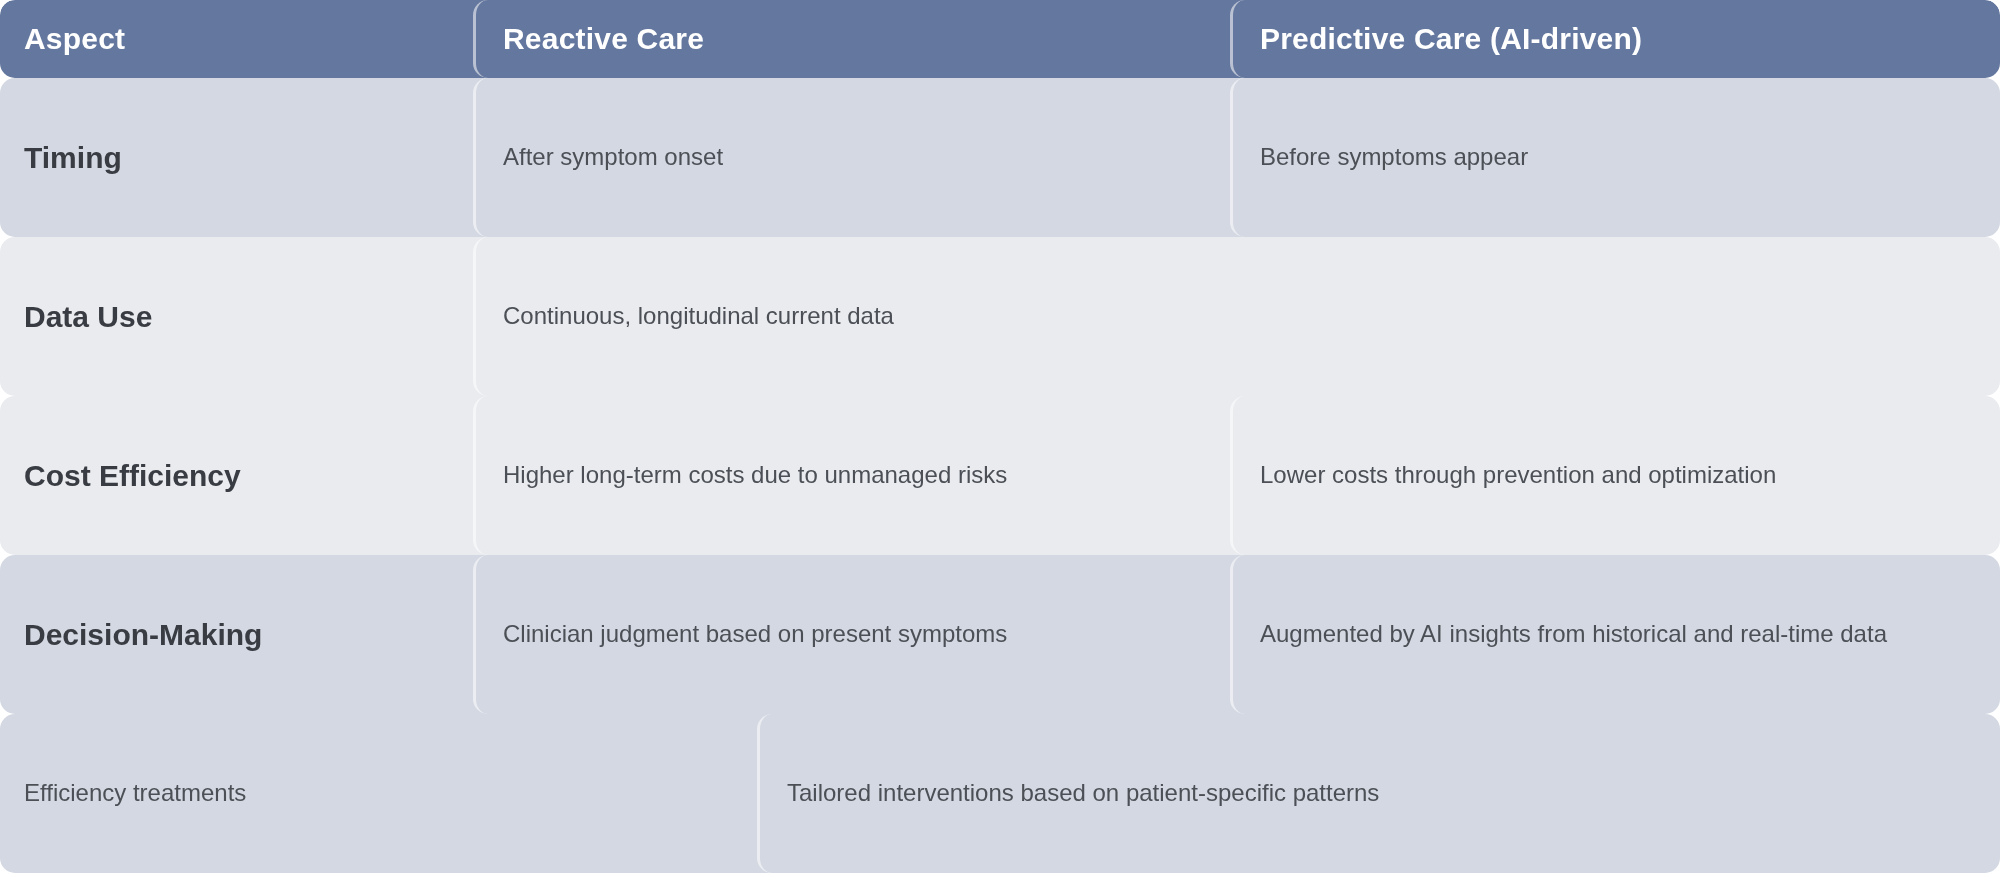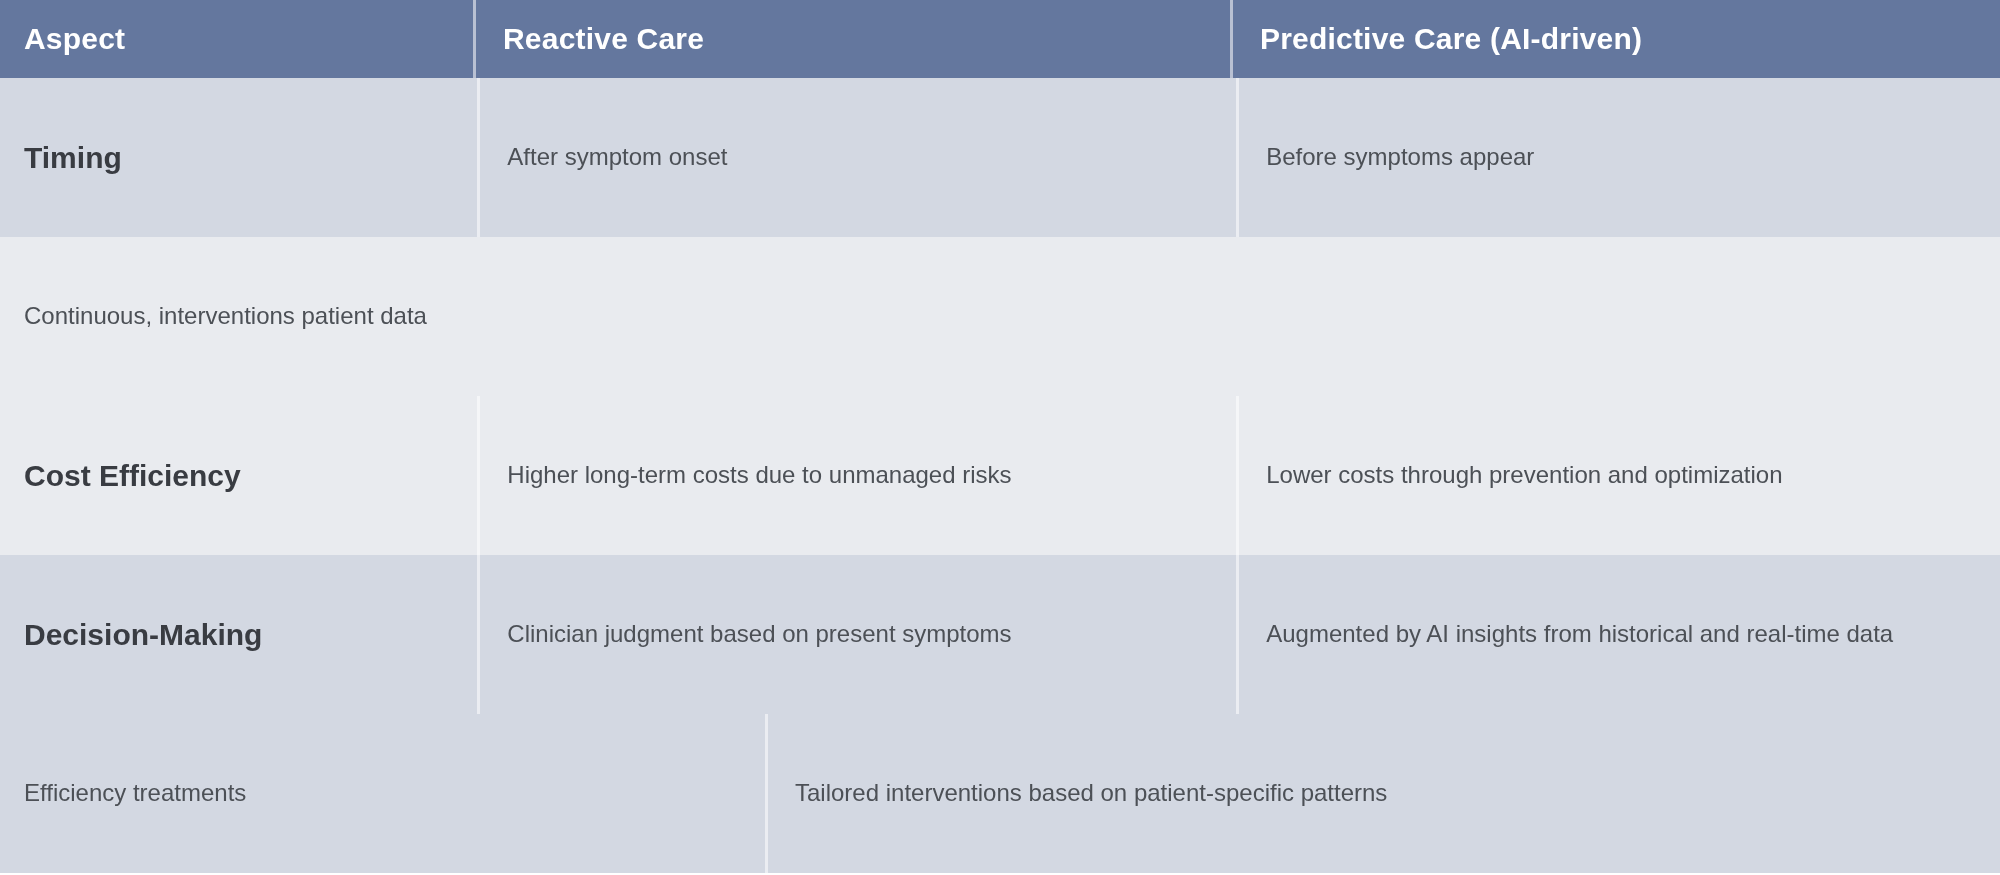--- a/index.html
+++ b/index.html
@@ -5,27 +5,27 @@
   :root{
     --header-bg:#64779E;
     --header-text:#FFFFFF;
     --row-odd-bg:#D3D8E2;
     --row-even-bg:#E9EBEF;
     --aspect-text:#393C42;
     --body-text:#4C5056;
     --separator:rgba(255,255,255,0.55);
     --page-bg:#FFFFFF;
   }
-  *{margin:0;padding:0;box-sizing:border-box;}
+  *{margin:0;padding:0;box-sizing:border-box;border-radius:15px;}
   html,body{width:2000px;height:875px;background:var(--page-bg);overflow:hidden;}
   body{font-family:"Liberation Sans","DejaVu Sans",sans-serif;}
   .table{width:2000px;display:flex;flex-direction:column;}
   .row{display:flex;width:100%;}
   .row.header{height:78px;background:var(--header-bg);}
-  .row.body{height:159px;gap:8px;}
+  .row.body{height:159px;}
   .row.odd{background:var(--row-odd-bg);}
   .row.even{background:var(--row-even-bg);}
   .cell{display:flex;align-items:center;padding:0 24px;}
   .cell + .cell{border-left:3px solid var(--separator);padding-left:27px;}
   .col-aspect{width:473px;}
   .col-reactive{width:757px;}
   .col-predictive{width:770px;}
   .header .cell{color:var(--header-text);font-weight:700;font-size:30px;letter-spacing:0.2px;}
   .aspect-label{color:var(--aspect-text);font-weight:700;font-size:30px;}
   .body-text{color:var(--body-text);font-weight:400;font-size:24px;line-height:1.44;}
@@ -49,22 +49,25 @@
     </div>
     <div class="cell col-reactive">
       <span class="body-text">After symptom onset</span>
     </div>
     <div class="cell col-predictive">
       <span class="body-text">Before symptoms appear</span>
     </div>
   </div>
 
   <div class="row body even">
+    <div class="cell col-aspect">
+      <span class="aspect-label">Data Use</span>
+    </div>
     <div class="cell col-predictive">
-      <span class="body-text">Continuous, interventions patient data</span>
+      <span class="body-text">Continuous, longitudinal current data</span>
     </div>
   </div>
 
   <div class="row body even">
     <div class="cell col-aspect">
       <span class="aspect-label">Cost Efficiency</span>
     </div>
     <div class="cell col-reactive">
       <span class="body-text">Higher long-term costs due to unmanaged risks</span>
     </div>

